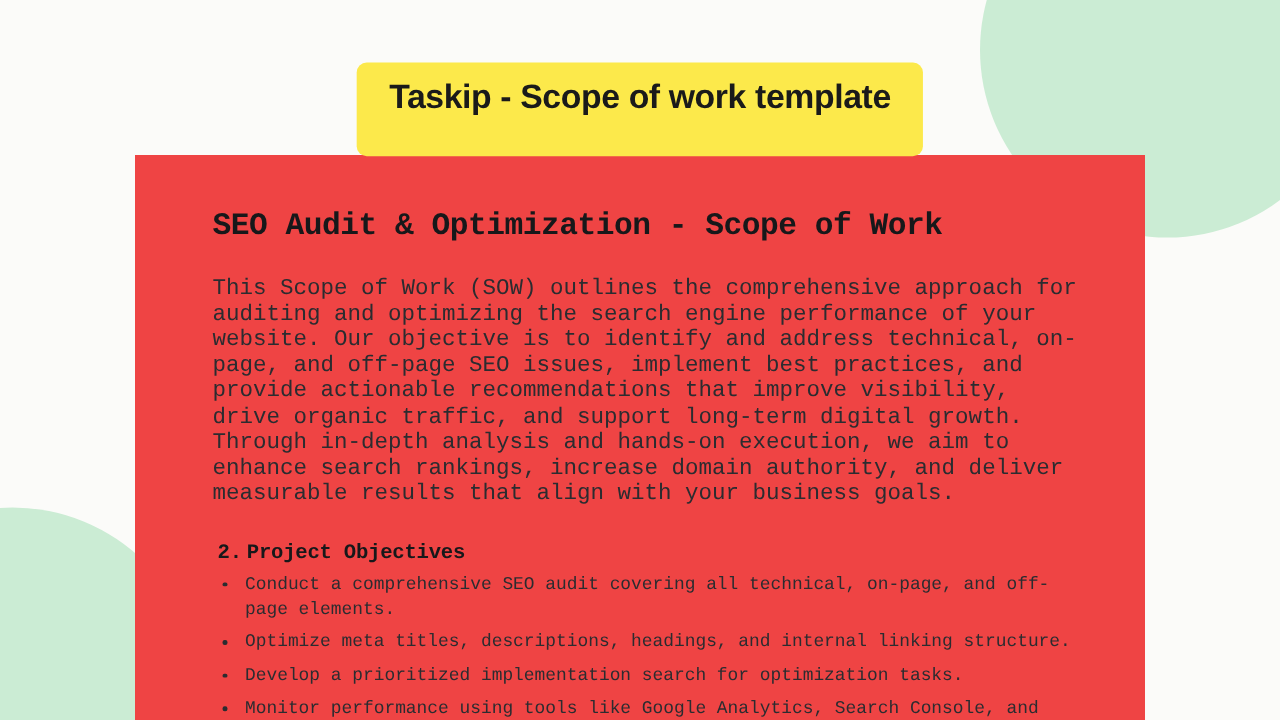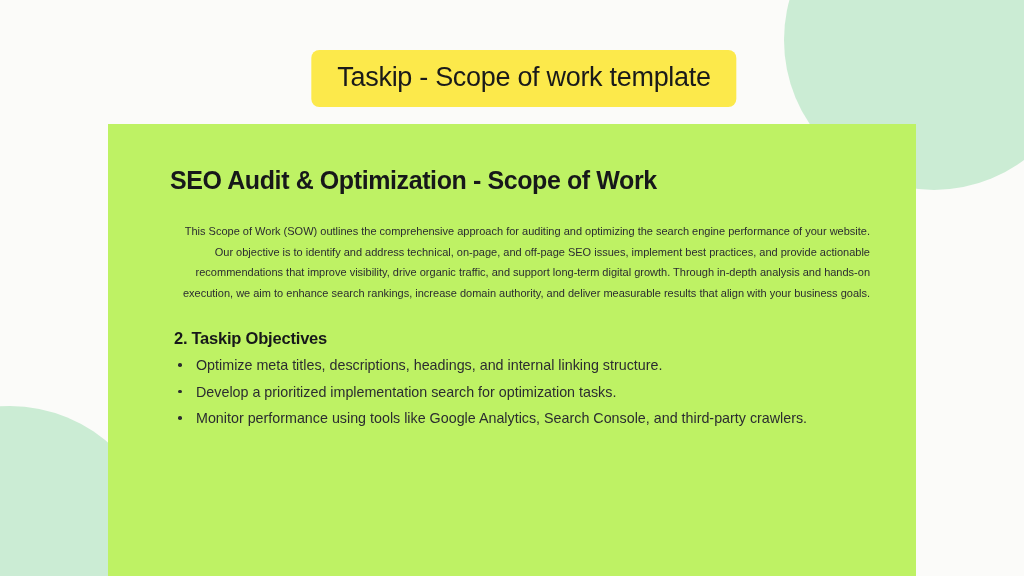--- a/index.html
+++ b/index.html
@@ -38,40 +38,40 @@
 
   
   .title-pill {
     position: absolute;
     z-index: 3;
     left: 50%;
     transform: translateX(-50%);
     top: 50px;
     background: #fce94b;
     border-radius: 8px;
-    padding: 12px 26px 14px;
+    padding: 12px 26px 32px;
     font-size: 27px;
-    font-weight: normal;
+    font-weight: bold;
     color: #1a1a1a;
     letter-spacing: -0.3px;
     white-space: nowrap;
-    margin-left: 12px;
   }
 
   
   .sheet {
     position: absolute;
     z-index: 2;
     left: 108px;
     top: 124px;
     width: 808px;
     bottom: 0;
-    background: #bef264;
+    background: #ef4444;
     padding: 30px 46px 0 62px;
     overflow: hidden;
+    font-family: Liberation Mono, monospace;
   }
 
   .doc-title {
     font-size: 25px;
     font-weight: bold;
     color: #17181a;
     letter-spacing: -0.4px;
     margin: 12px 0 0 0;
   }
 
@@ -82,25 +82,25 @@
     font-size: 16.5px;
     font-weight: bold;
     color: #17181a;
     margin: 0 0 7px 4px;
     letter-spacing: -0.2px;
   }
   .section-heading .num {
     margin-right: 4px;
   }
   .body-text {
-    font-size: 11px;
+    font-size: 18px;
     line-height: 20.5px;
     color: #2b2c30;
     margin: 0;
-    text-align: right;
+    text-align: left;
   }
   ul.bullets {
     margin: 4px 0 0 0;
     padding: 0;
     list-style: none;
   }
   ul.bullets li {
     position: relative;
     font-size: 14.3px;
     line-height: 20px;
@@ -130,22 +130,23 @@
 <div class="sheet">
 
   <h1 class="doc-title">SEO Audit &amp; Optimization - Scope of Work</h1>
 
   <div class="section">
     <p class="body-text">This Scope of Work (SOW) outlines the comprehensive approach for auditing and optimizing the search engine performance of your website. Our objective is to identify and address technical, on-page, and off-page SEO issues, implement best practices, and provide actionable recommendations that improve visibility, drive organic traffic, and support long-term digital growth. Through in-depth analysis and hands-on execution, we aim to enhance search rankings, increase domain authority, and deliver measurable results that align with your business goals.</p>
   </div>
 
   <div class="section">
     <div class="section-heading">
-      <span class="num">2.</span><span>Taskip Objectives</span>
+      <span class="num">2.</span><span>Project Objectives</span>
     </div>
     <ul class="bullets">
+      <li>Conduct a comprehensive SEO audit covering all technical, on-page, and off-page elements.</li>
       <li>Optimize meta titles, descriptions, headings, and internal linking structure.</li>
       <li>Develop a prioritized implementation search for optimization tasks.</li>
       <li>Monitor performance using tools like Google Analytics, Search Console, and third-party crawlers.</li>
     </ul>
   </div>
 
 </div>
 
 </body></html>

